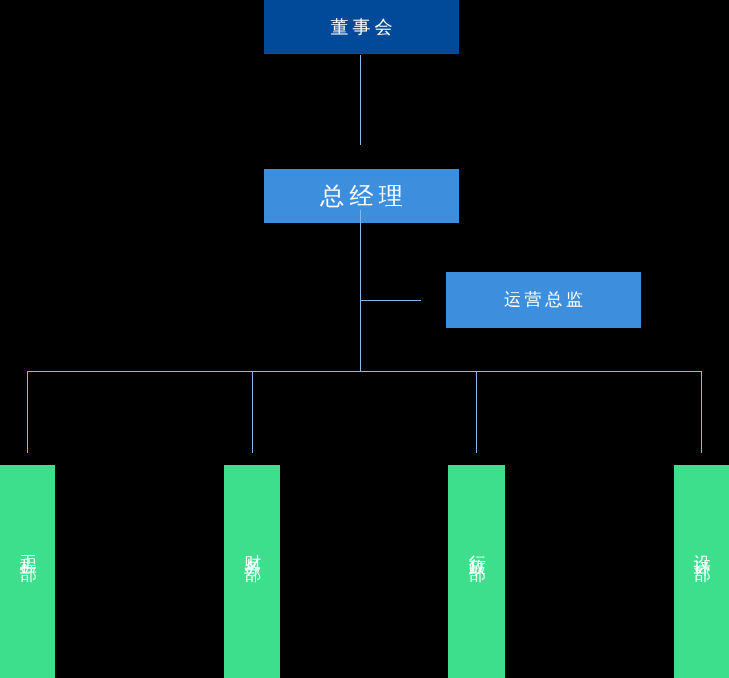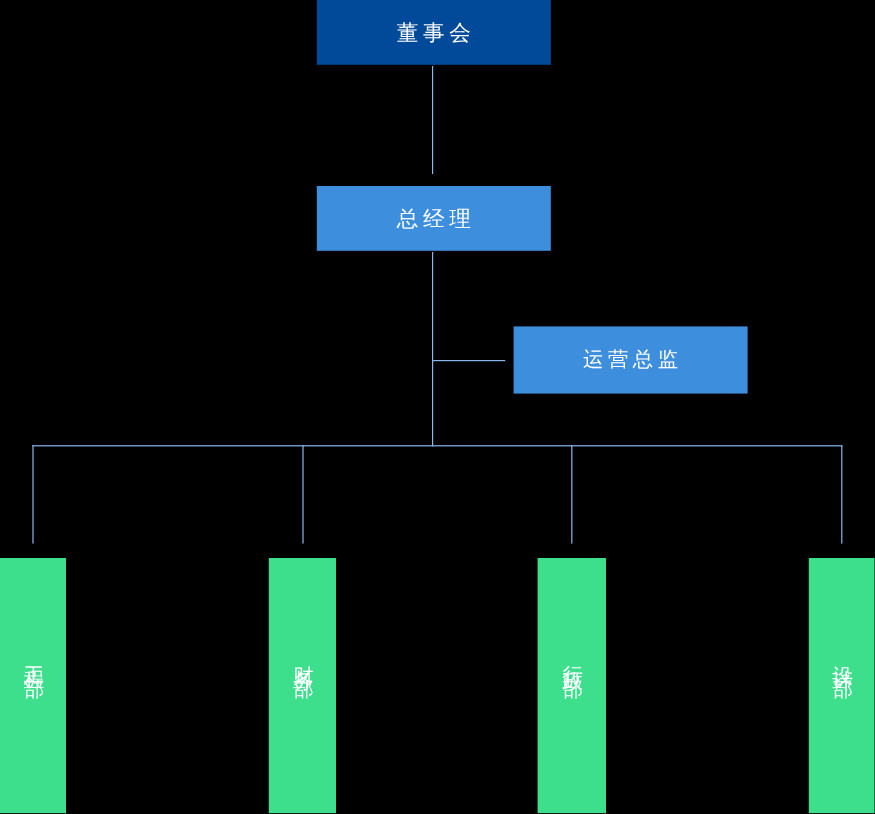--- a/index.html
+++ b/index.html
@@ -38,29 +38,29 @@
     left: 264px;
     top: 0px;
     width: 195px;
     height: 54px;
     background: #004A99;
     font-size: 18px;
   }
 
   .node-gm {
     left: 264px;
-    top: 155px;
+    top: 169px;
     width: 195px;
     height: 54px;
     background: #3E8EDE;
-    font-size: 18px;
+    font-size: 24px;
   }
 
   .node-ops {
-    left: 428px;
+    left: 446px;
     top: 272px;
     width: 195px;
     height: 56px;
     background: #3E8EDE;
     font-size: 17px;
   }
 
   
   .dept {
     position: absolute;

